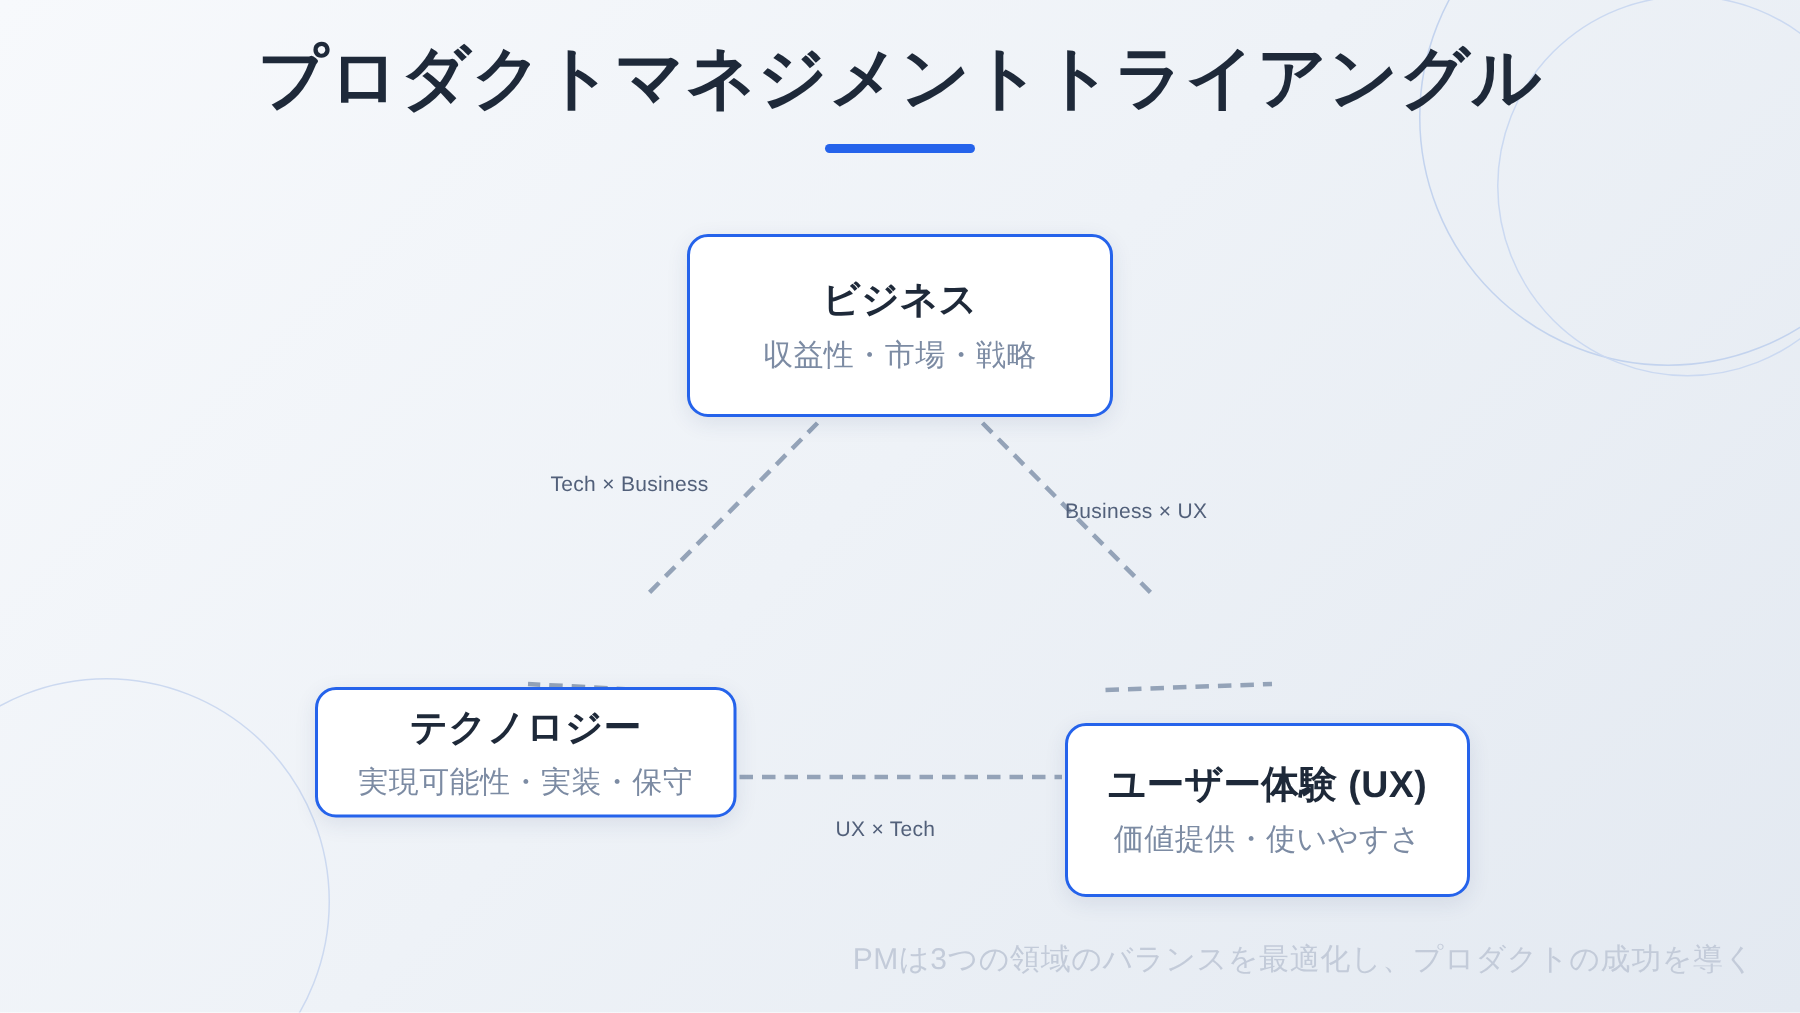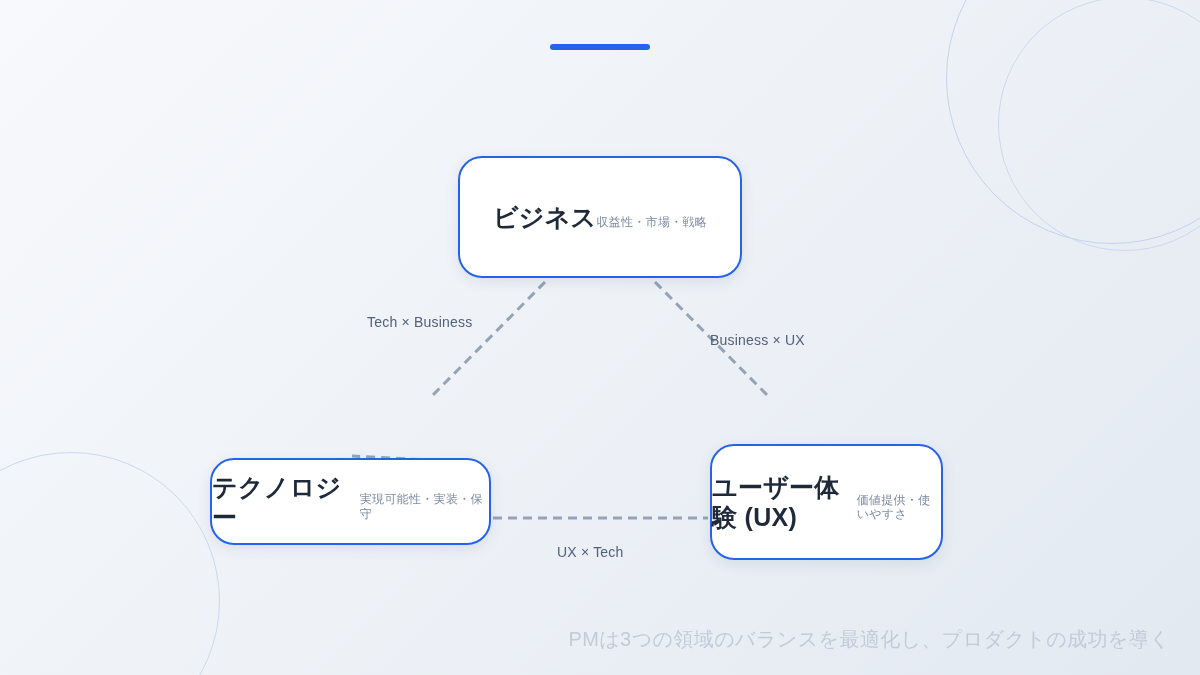--- a/index.html
+++ b/index.html
@@ -89,59 +89,59 @@
     width: 1200px;
     height: 675px;
   }
 
   
   .node {
     position: absolute;
     box-sizing: border-box;
     background: #ffffff;
     border: 2px solid #2563eb;
-    border-radius: 24px;
+    border-radius: 14px;
     box-shadow: 0 4px 14px rgba(37, 62, 110, 0.10);
     display: flex;
-    flex-direction: row;
+    flex-direction: column;
     align-items: center;
     justify-content: center;
   }
   .node-title {
     font-size: 25px;
     font-weight: 700;
     color: #1e2939;
     letter-spacing: 0.3px;
     line-height: 1.2;
   }
   .node-sub {
     margin-top: 10px;
-    font-size: 12px;
+    font-size: 20px;
     font-weight: 400;
     color: #7c8ba3;
     letter-spacing: 0.3px;
     line-height: 1.2;
   }
 
   .node-business {
     left: 458px;
     top: 156px;
     width: 284px;
     height: 122px;
   }
   .node-tech {
     left: 210px;
     top: 458px;
     width: 281px;
     height: 87px;
   }
   .node-ux {
     left: 710px;
-    top: 444px;
-    width: 233px;
+    top: 482px;
+    width: 270px;
     height: 116px;
   }
 
   
   .center-pill {
     position: absolute;
     left: 418px;
     top: 382px;
     width: 364px;
     height: 78px;
@@ -197,20 +197,21 @@
 </head>
 <body>
 
 <div class="slide">
 
   <div class="deco deco-tr-outer"></div>
   <div class="deco deco-tr-inner"></div>
   <div class="deco deco-bl"></div>
 
   <div class="title-wrap">
+    <h1 class="title">プロダクトマネジメントトライアングル</h1>
     <div class="title-underline"></div>
   </div>
 
   <div class="stage">
 
     <svg class="edges" viewBox="0 0 1200 675">
       <line x1="545" y1="282" x2="430" y2="398" stroke="#94a3b8" stroke-width="3" stroke-dasharray="9 6" stroke-linecap="butt"></line>
       <line x1="465" y1="462" x2="352" y2="456" stroke="#94a3b8" stroke-width="3" stroke-dasharray="9 6" stroke-linecap="butt"></line>
       <line x1="655" y1="282" x2="770" y2="398" stroke="#94a3b8" stroke-width="3" stroke-dasharray="9 6" stroke-linecap="butt"></line>
       <line x1="737" y1="460" x2="848" y2="456" stroke="#94a3b8" stroke-width="3" stroke-dasharray="9 6" stroke-linecap="butt"></line>

